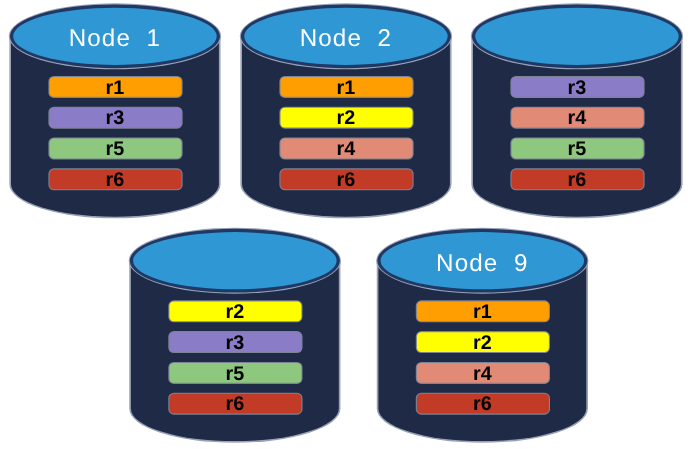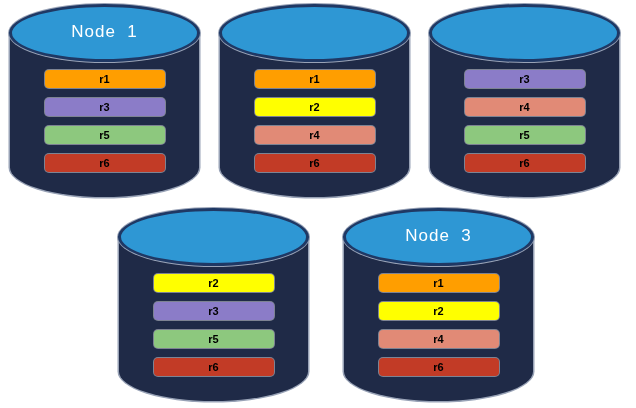--- a/index.html
+++ b/index.html
@@ -38,55 +38,56 @@
     border: 3px solid #1F3864;
     border-radius: 50%;
     box-sizing: border-box;
     box-shadow: 0 0 0 1px #98A2B6;
   }
   .cyl-title {
     position: absolute;
     left: 0; right: 0; top: 18px;
     text-align: center;
     color: #ffffff;
-    font-size: 17px;
+    font-size: 22px;
     letter-spacing: 1px;
     white-space: pre;
   }
   .bar {
     position: absolute;
     left: 50%;
     transform: translateX(-50%);
     width: 120px;
     height: 18px;
     border-radius: 4px;
     box-shadow: 0 0 0 1px rgba(240,240,240,0.45);
     color: #000000;
     font-weight: bold;
-    font-size: 11px;
+    font-size: 18px;
     line-height: 18px;
     text-align: center;
   }
 </style>
 </head>
 <body>
 
 <div id="canvas">
     <div class="cylinder pos-0">
     <div class="cyl-body" style="background: rgb(31, 42, 71);"></div>
     <div class="cyl-top" style="background: rgb(46, 151, 212); border-color: rgb(31, 56, 100);"></div>
     <div class="cyl-title">Node  1</div>
   <div class="bar" style="top: 66px; background: rgb(255, 158, 0);">r1</div>
       <div class="bar" style="top: 94px; background: rgb(139, 124, 200);">r3</div>
       <div class="bar" style="top: 122px; background: rgb(141, 200, 126);">r5</div>
       <div class="bar" style="top: 150px; background: rgb(194, 59, 38);">r6</div>
     </div>
     <div class="cylinder pos-1">
     <div class="cyl-body" style="background: rgb(31, 42, 71);"></div>
     <div class="cyl-top" style="background: rgb(46, 151, 212); border-color: rgb(31, 56, 100);"></div>
+    <div class="cyl-title">Node  2</div>
   <div class="bar" style="top: 66px; background: rgb(255, 158, 0);">r1</div>
       <div class="bar" style="top: 94px; background: rgb(255, 255, 0);">r2</div>
       <div class="bar" style="top: 122px; background: rgb(225, 138, 118);">r4</div>
       <div class="bar" style="top: 150px; background: rgb(194, 59, 38);">r6</div>
     </div>
     <div class="cylinder pos-2">
     <div class="cyl-body" style="background: rgb(31, 42, 71);"></div>
     <div class="cyl-top" style="background: rgb(46, 151, 212); border-color: rgb(31, 56, 100);"></div>
   <div class="bar" style="top: 66px; background: rgb(139, 124, 200);">r3</div>
       <div class="bar" style="top: 94px; background: rgb(225, 138, 118);">r4</div>
@@ -97,19 +98,19 @@
     <div class="cyl-body" style="background: rgb(31, 42, 71);"></div>
     <div class="cyl-top" style="background: rgb(46, 151, 212); border-color: rgb(31, 56, 100);"></div>
   <div class="bar" style="top: 66px; background: rgb(255, 255, 0);">r2</div>
       <div class="bar" style="top: 94px; background: rgb(139, 124, 200);">r3</div>
       <div class="bar" style="top: 122px; background: rgb(141, 200, 126);">r5</div>
       <div class="bar" style="top: 150px; background: rgb(194, 59, 38);">r6</div>
     </div>
     <div class="cylinder pos-4">
     <div class="cyl-body" style="background: rgb(31, 42, 71);"></div>
     <div class="cyl-top" style="background: rgb(46, 151, 212); border-color: rgb(31, 56, 100);"></div>
-    <div class="cyl-title">Node  3</div>
+    <div class="cyl-title">Node  9</div>
   <div class="bar" style="top: 66px; background: rgb(255, 158, 0);">r1</div>
       <div class="bar" style="top: 94px; background: rgb(255, 255, 0);">r2</div>
       <div class="bar" style="top: 122px; background: rgb(225, 138, 118);">r4</div>
       <div class="bar" style="top: 150px; background: rgb(194, 59, 38);">r6</div>
     </div>
   </div>
 
 </body></html>

